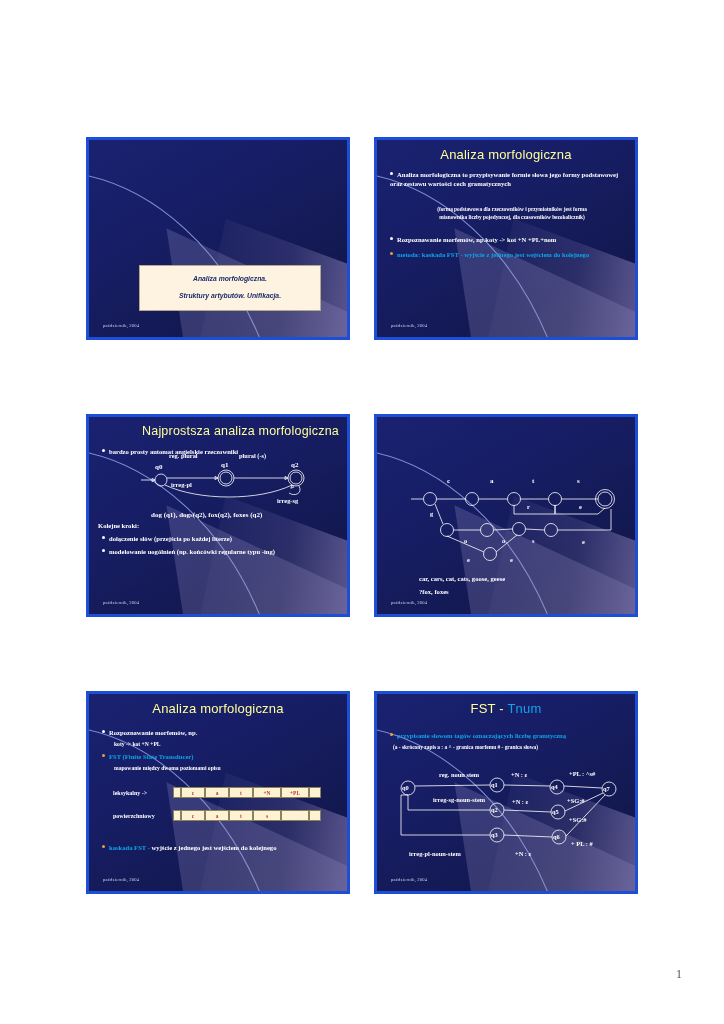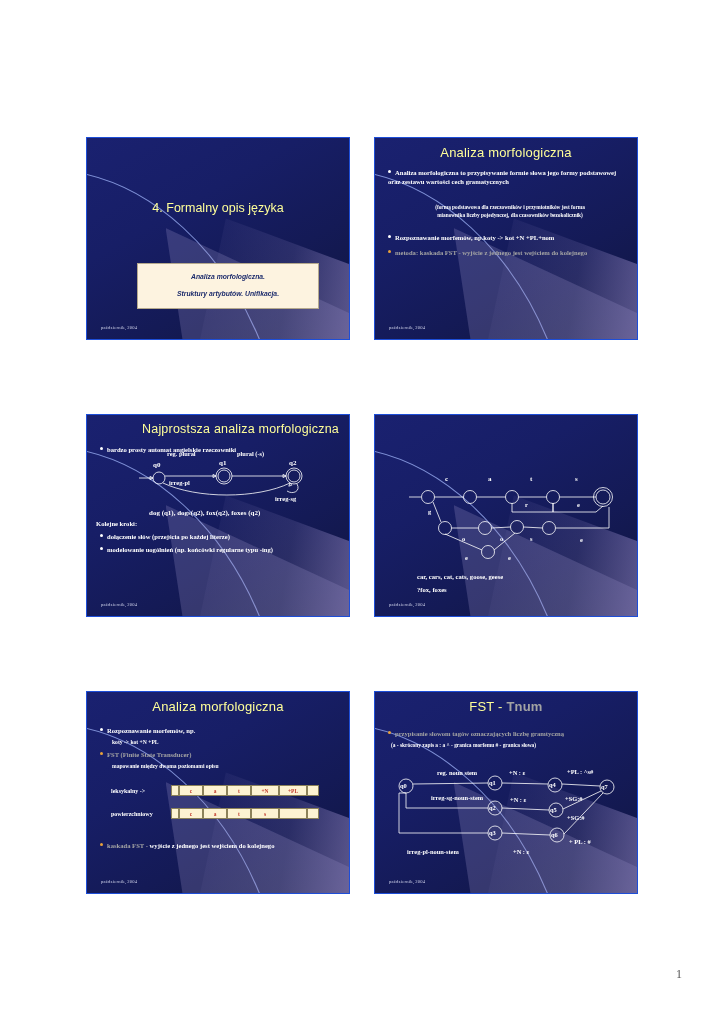--- a/index.html
+++ b/index.html
@@ -6,21 +6,21 @@
   body{
     width:724px;height:1024px;background:#ffffff;
     font-family:"Liberation Sans",sans-serif;position:relative;overflow:hidden;
   }
   .page{position:absolute;inset:0;}
 
   
   .slide{
     position:absolute;width:264px;height:203px;
     background:#161d63;
-    border:1px solid #1d4ed8;
+    border:3px solid #1d4ed8;
     overflow:hidden;
     box-sizing:border-box;
     padding-left:11px;
   }
   
   .slide .bg-grad{
     position:absolute;inset:0;
     background:linear-gradient(150deg,#1a2170 0%,#171e66 35%,#141a56 65%,#10153f 100%);
   }
   
@@ -59,21 +59,21 @@
   .bul{
     position:absolute;color:#ffffff;font-family:"Liberation Serif",serif;
     font-weight:bold;font-size:6.6px;line-height:9.2px;
   }
   .bul .dot{
     display:inline-block;width:3px;height:3px;border-radius:50%;
     background:#ffffff;vertical-align:2px;margin-right:4px;
   }
   .sub{font-size:5.6px;line-height:8px;font-weight:bold;color:#ffffff;
        font-family:"Liberation Serif",serif;}
-  .gold{color:#a3a3a3;font-weight:bold;}
+  .gold{color:#0ea5e9;}
 
   
   .title-main{
     position:absolute;left:0;right:0;top:62px;text-align:center;
     color:#ffff99;font-size:12.5px;line-height:17px;
   }
   .subbox{
     position:absolute;left:50px;width:172px;top:125px;
     background:#fdf3e0;border:1px solid #b5a98d;
     text-align:center;padding:7px 4px 8px;
@@ -111,21 +111,20 @@
 
   <div class="slide" style="left:86px;top:137px;">
     <div class="bg-grad"></div>
     <svg class="curve" viewBox="0 0 264 203" preserveAspectRatio="none">
       <path d="M2,18 C70,30 140,95 175,203"></path>
     </svg>
     <div class="wedge2"></div>
     <div class="wedge"></div>
     <div class="content">
       <div class="title-main">
-        <div>4. Formalny opis języka</div>
       </div>
       <div class="subbox">
         <div>Analiza morfologiczna.</div>
         <div style="margin-top:5px">Struktury artybutów. Unifikacja.</div>
       </div>
       <div class="footer">październik, 2004</div>
     </div>
   </div>
 
   <div class="slide" style="left:374px;top:137px;">

